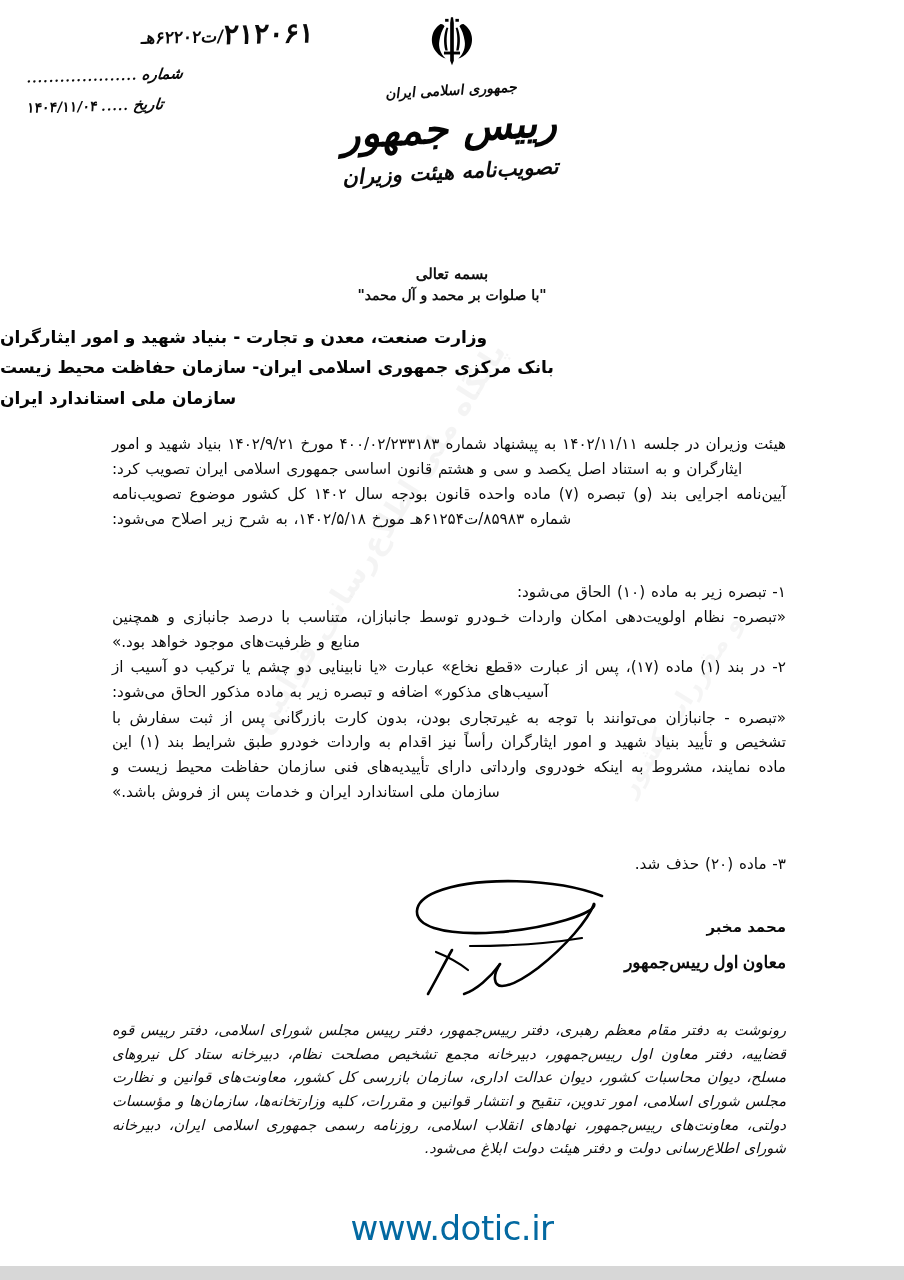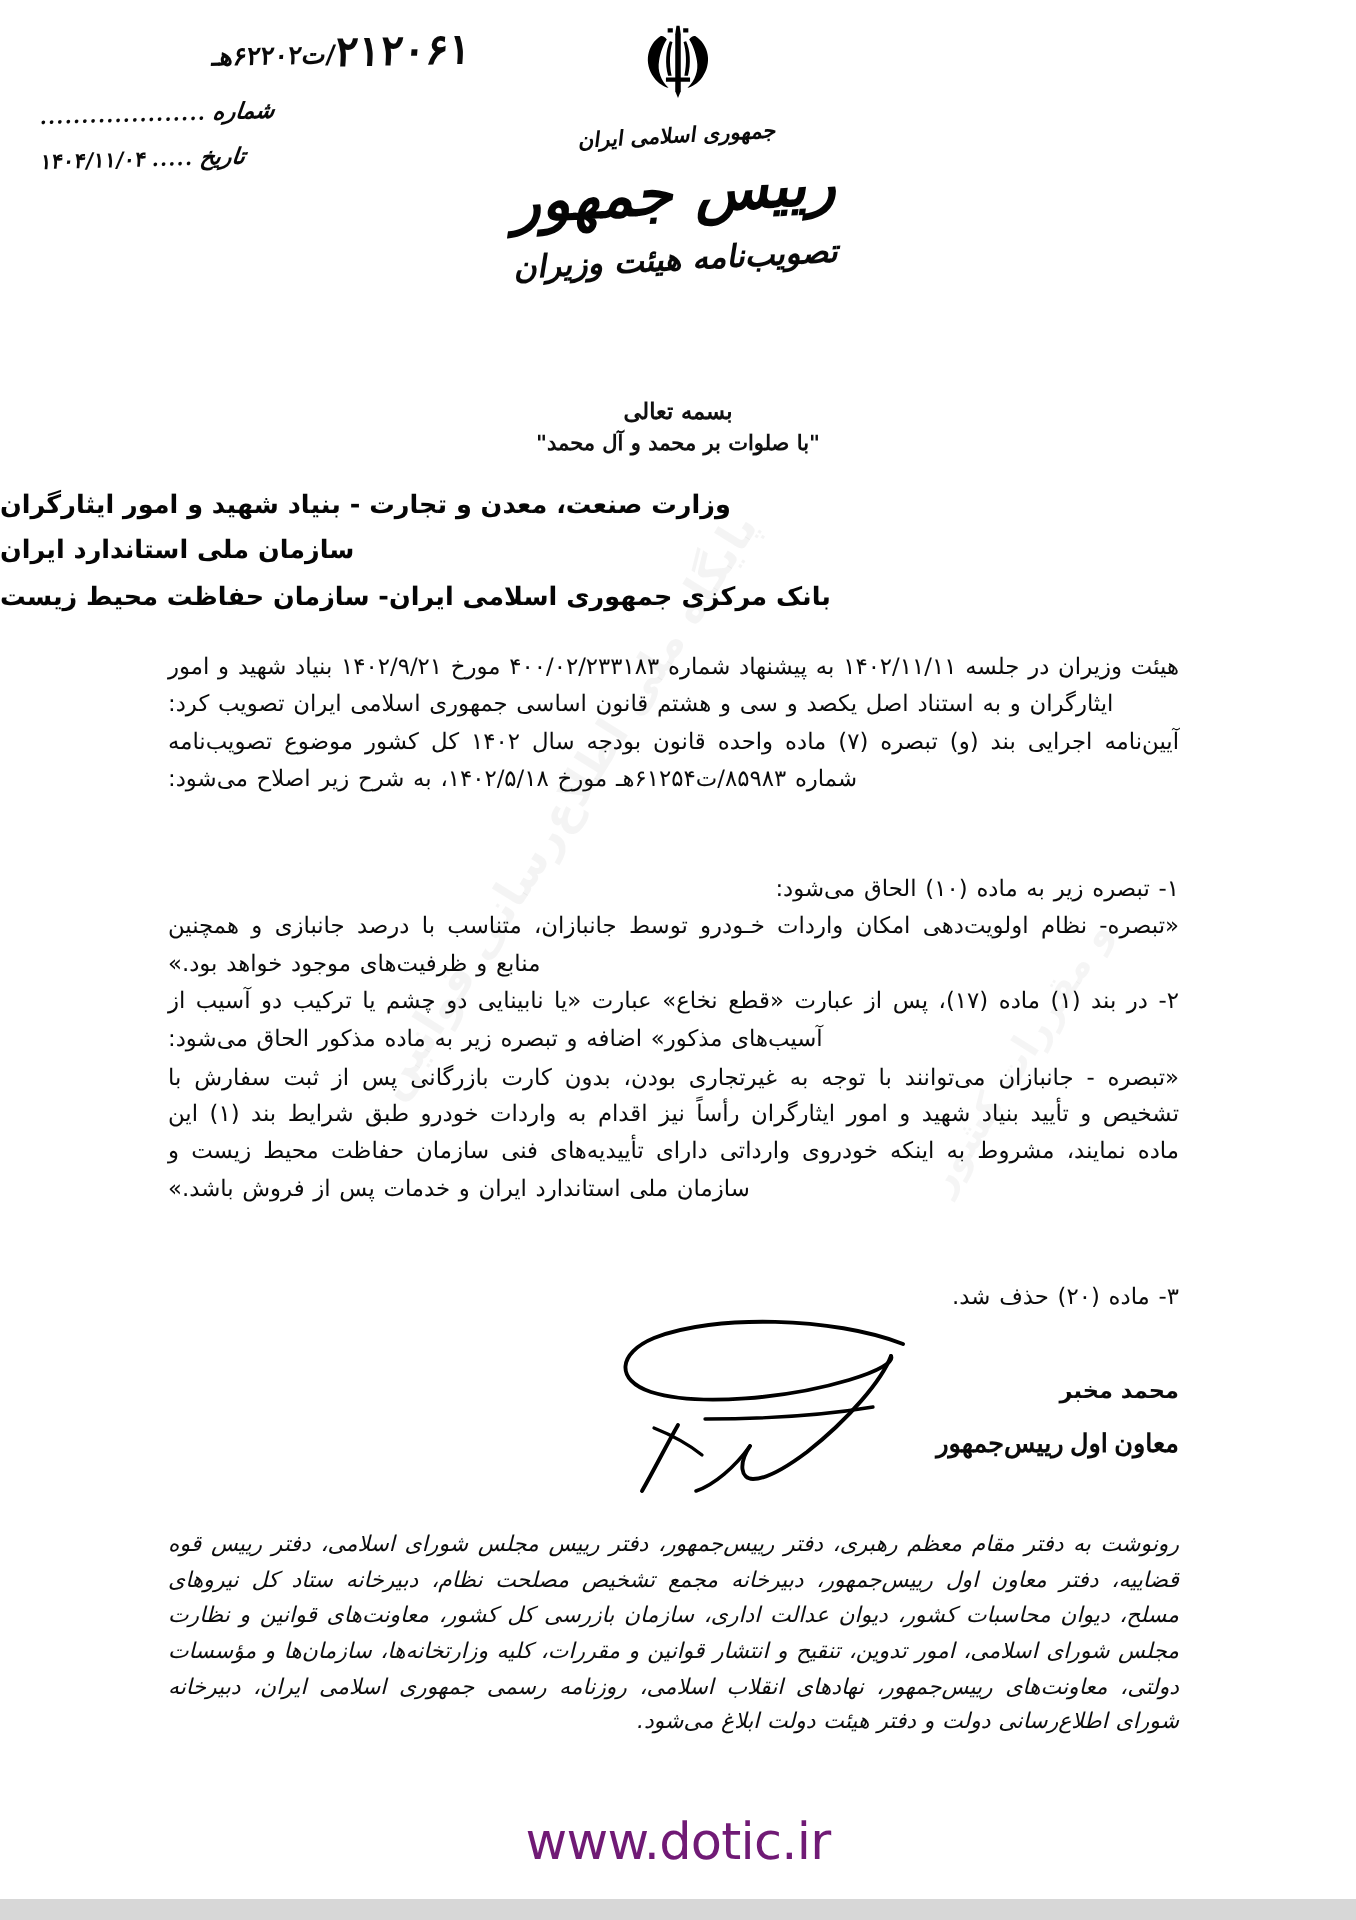--- a/index.html
+++ b/index.html
@@ -316,22 +316,22 @@
     <div class="calli-sub">تصویب‌نامه هیئت وزیران</div>
   </div>
 
   <div class="basmala">
     <div class="basmala-line1">بسمه تعالی</div>
     <div class="basmala-line2">"با صلوات بر محمد و آل محمد"</div>
   </div>
 
   <div class="addressees">
     <div>وزارت صنعت، معدن و تجارت - بنیاد شهید و امور ایثارگران</div>
+    <div>بانک مرکزی جمهوری اسلامی ایران- سازمان حفاظت محیط زیست</div>
     <div>سازمان ملی استاندارد ایران</div>
-    <div>بانک مرکزی جمهوری اسلامی ایران- سازمان حفاظت محیط زیست</div>
   </div>
 
   <div class="wm-diag">پایگاه ملی اطلاع‌رسانی قوانین</div>
   <div class="wm-diag2">و مقررات کشور</div>
 
   <div class="body-wrap">
     <p class="para">هیئت وزیران در جلسه ۱۴۰۲/۱۱/۱۱ به پیشنهاد شماره ۴۰۰/۰۲/۲۳۳۱۸۳ مورخ ۱۴۰۲/۹/۲۱ بنیاد شهید و امور ایثارگران و به استناد اصل یکصد و سی و هشتم قانون اساسی جمهوری اسلامی ایران تصویب کرد:</p>
     <p class="para">آیین‌نامه اجرایی بند (و) تبصره (۷) ماده واحده قانون بودجه سال ۱۴۰۲ کل کشور موضوع تصویب‌نامه شماره ۸۵۹۸۳/ت۶۱۲۵۴هـ مورخ ۱۴۰۲/۵/۱۸، به شرح زیر اصلاح می‌شود:</p>
     <p class="para last-right">۱- تبصره زیر به ماده (۱۰) الحاق می‌شود:</p>
     <p class="para">«تبصره- نظام اولویت‌دهی امکان واردات خـودرو توسط جانبازان، متناسب با درصد جانبازی و همچنین منابع و ظرفیت‌های موجود خواهد بود.»</p>
@@ -353,17 +353,17 @@
     </svg>
     <div class="sig-name">محمد مخبر</div>
     <div class="sig-role">معاون اول رییس‌جمهور</div>
   </div>
 
   <div class="dist-wrap">
     <p class="dist">رونوشت به دفتر مقام معظم رهبری، دفتر رییس‌جمهور، دفتر رییس مجلس شورای اسلامی، دفتر رییس قوه قضاییه، دفتر معاون اول رییس‌جمهور، دبیرخانه مجمع تشخیص مصلحت نظام، دبیرخانه ستاد کل نیروهای مسلح، دیوان محاسبات کشور، دیوان عدالت اداری، سازمان بازرسی کل کشور، معاونت‌های قوانین و نظارت مجلس شورای اسلامی، امور تدوین، تنقیح و انتشار قوانین و مقررات، کلیه وزارتخانه‌ها، سازمان‌ها و مؤسسات دولتی، معاونت‌های رییس‌جمهور، نهادهای انقلاب اسلامی، روزنامه رسمی جمهوری اسلامی ایران، دبیرخانه شورای اطلاع‌رسانی دولت و دفتر هیئت دولت ابلاغ می‌شود.</p>
   </div>
 
   <div class="site-wm">
-    <span style="color: #701a75;">www.dotic.ir</span>
+    <span style="color: #0369a1;">www.dotic.ir</span>
   </div>
   <div class="bottom-bar"></div>
 
 </div>
 
 </body></html>

